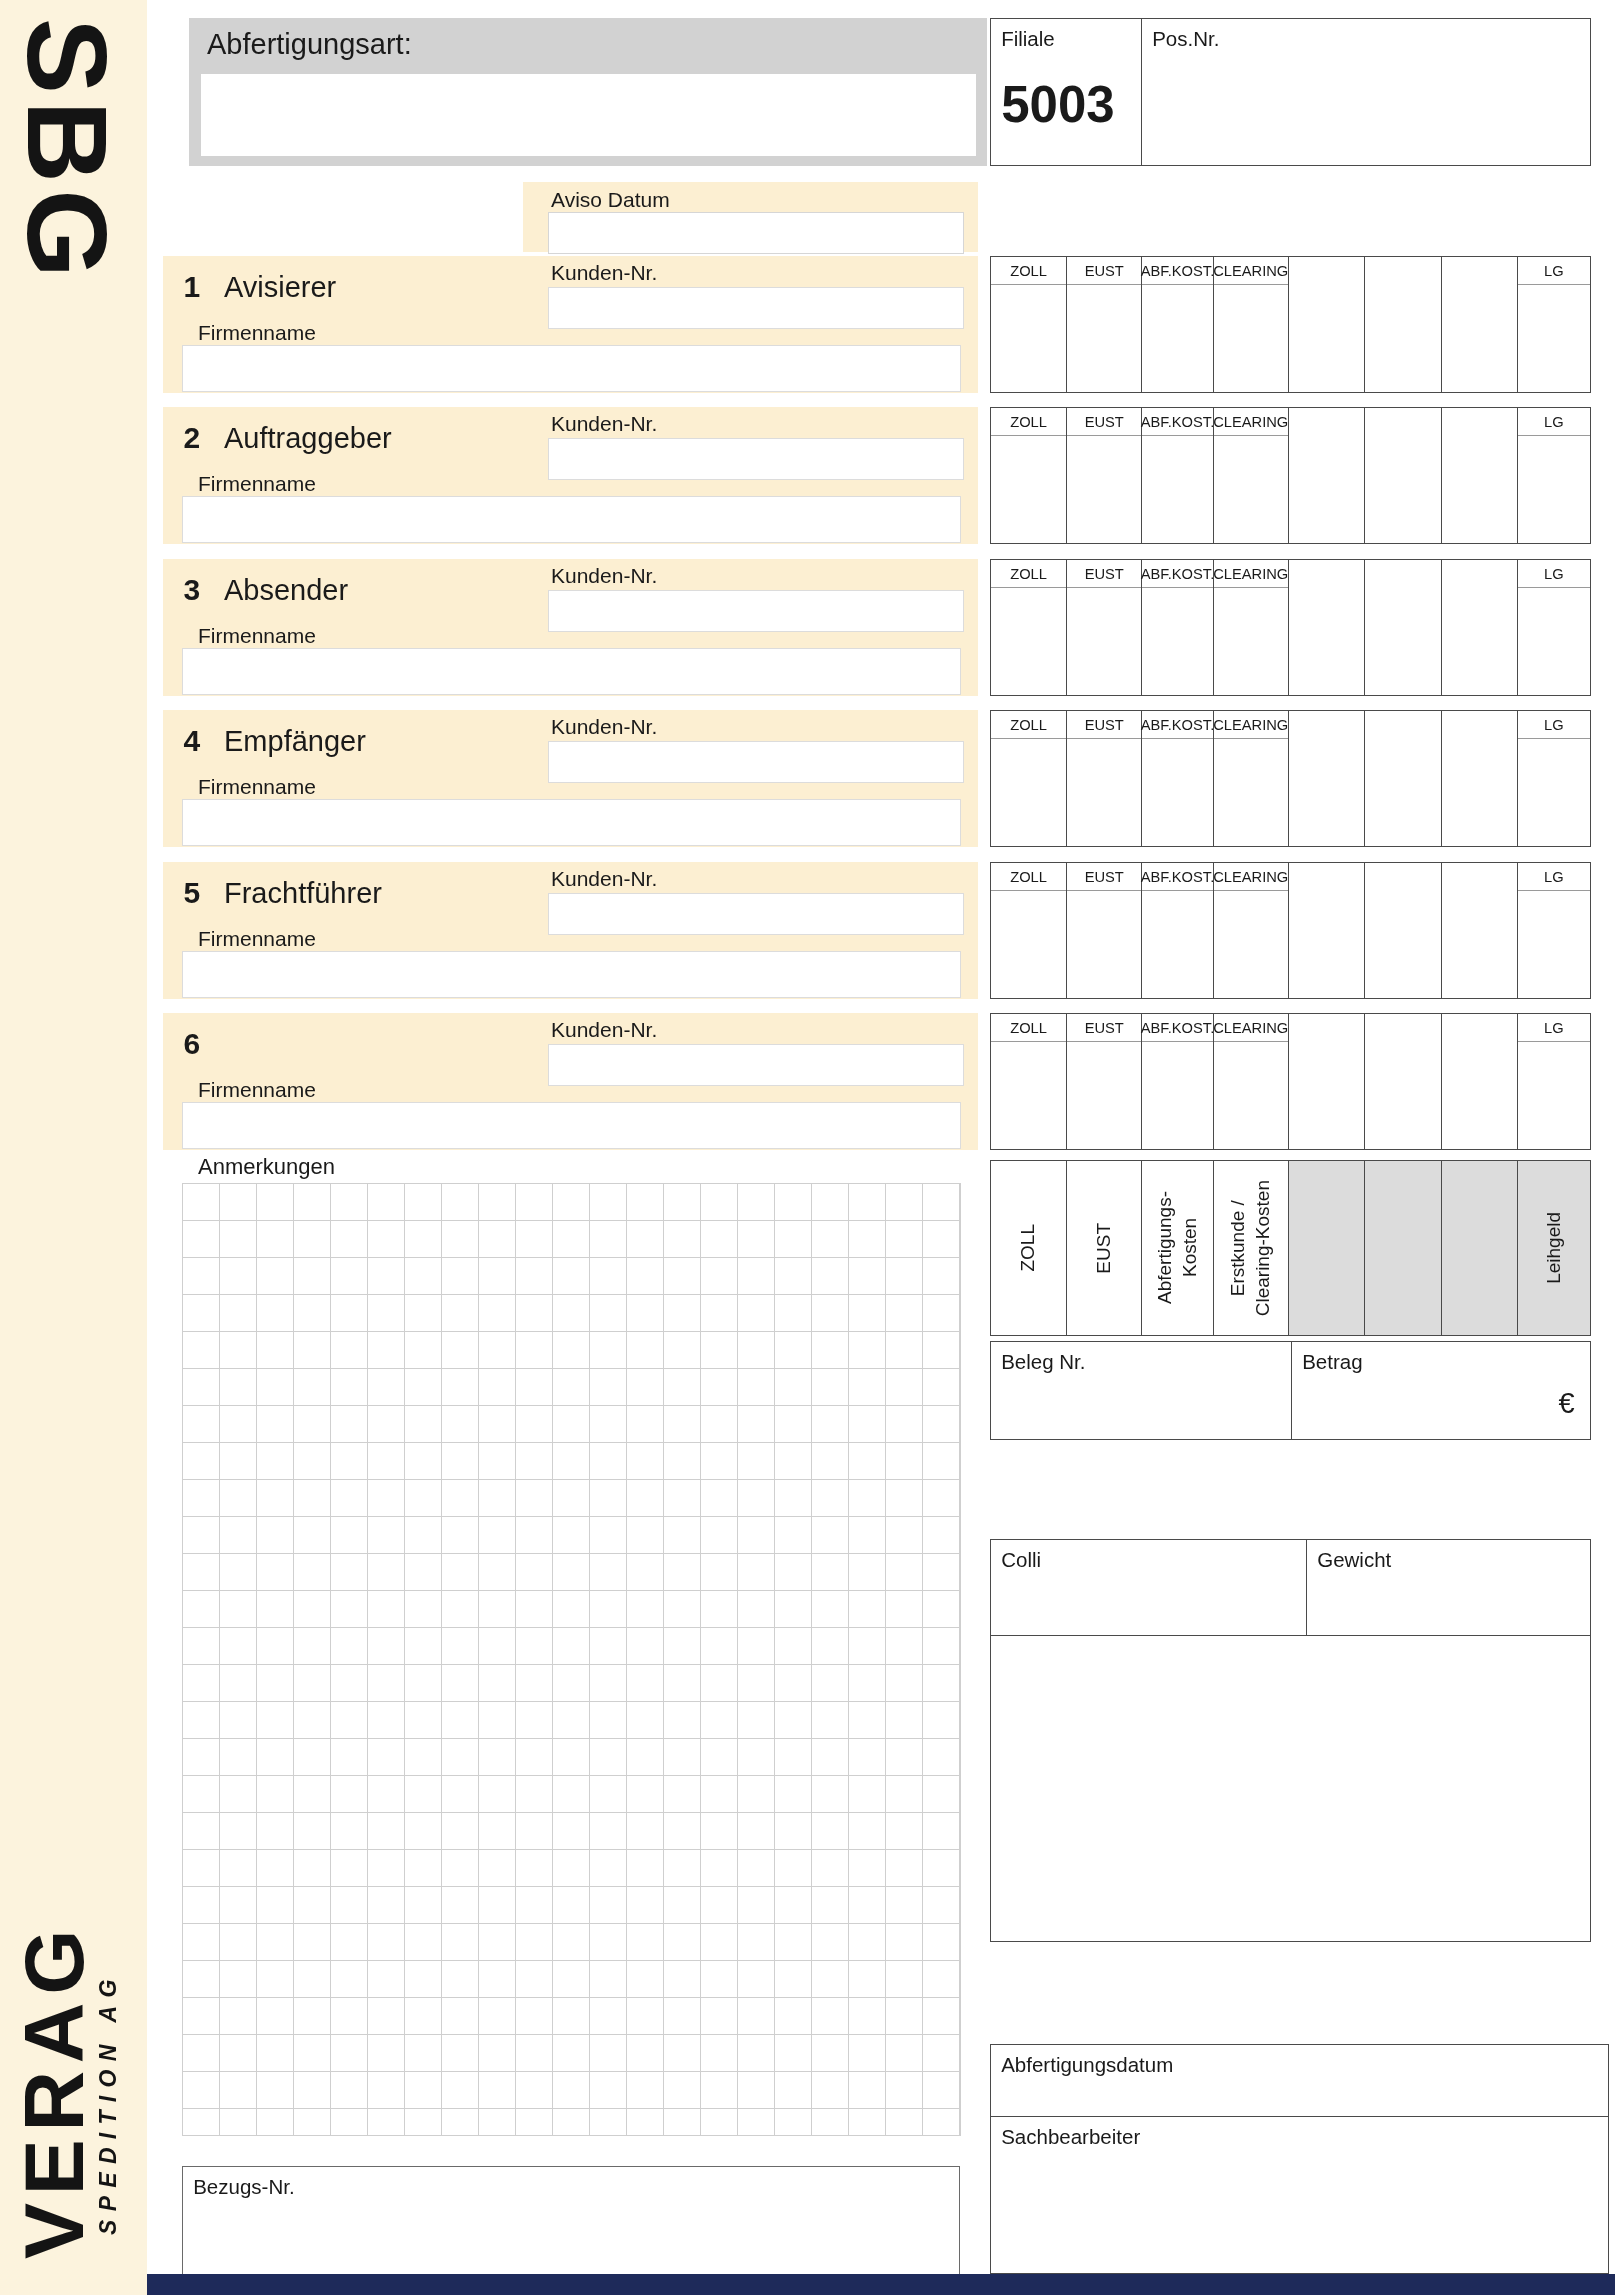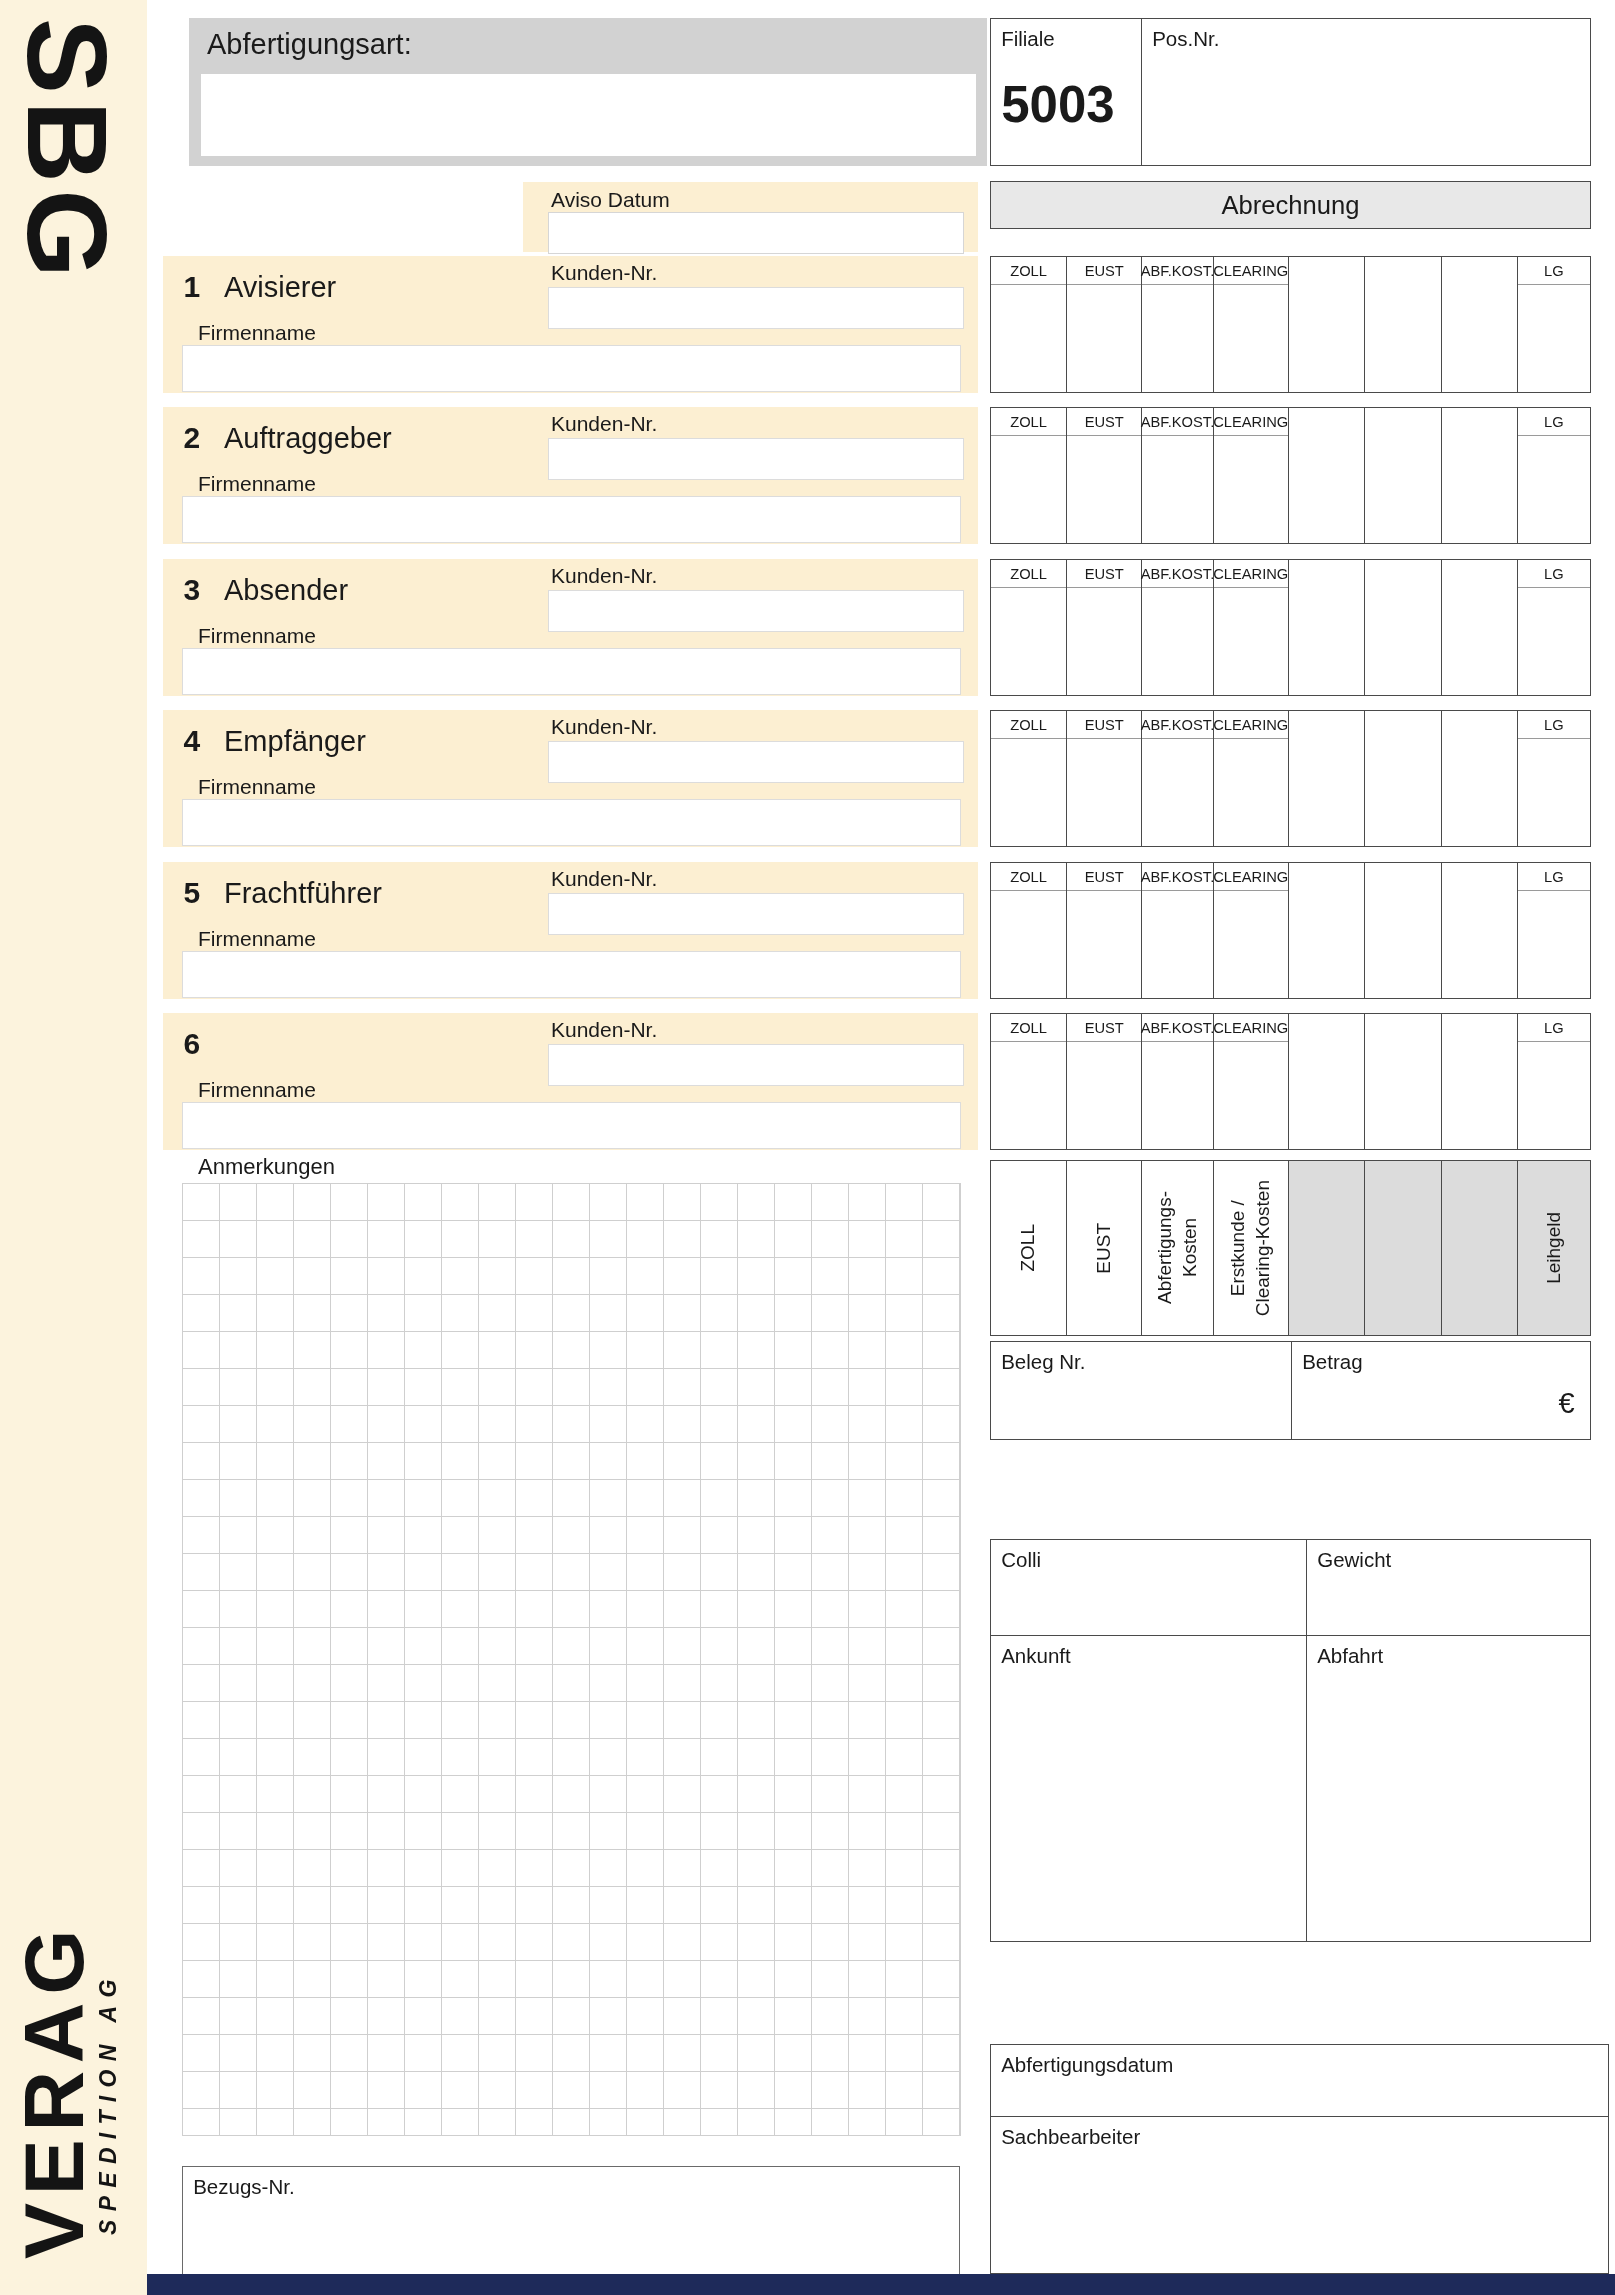--- a/index.html
+++ b/index.html
@@ -125,23 +125,20 @@
     <div class="posnr-cell">
       <div class="cell-label">Pos.Nr.</div>
     </div>
   </div>
 
   <div class="aviso-band">
     <div class="aviso-label">Aviso Datum</div>
   </div>
   <div class="aviso-input"></div>
 
-  <div class="abr-header">
-    <span>Abrechnung</span>
-  </div>
 
   <div class="section" style="top:256px">
     <span class="sec-num">1</span>
     <span class="sec-title">Avisierer</span>
     <div class="kunden-label">Kunden-Nr.</div>
     <div class="kunden-input"></div>
     <div class="firmen-label">Firmenname</div>
     <div class="firmen-input"></div>
   </div>
   <div class="section" style="top:407px">
@@ -380,28 +377,20 @@
 
   <div class="lkw-box">
     <div class="lkw-row h150 split">
       <div>
         <div class="cell-label">Colli</div>
       </div>
       <div>
         <div class="cell-label">Gewicht</div>
       </div>
     </div>
-    <div class="lkw-row last split">
-      <div>
-        <div class="cell-label">Ankunft</div>
-      </div>
-      <div>
-        <div class="cell-label">Abfahrt</div>
-      </div>
-    </div>
   </div>
 
   <div class="proc-box">
     <div class="proc-row1">
       <div class="cell-label">Abfertigungsdatum</div>
     </div>
     <div class="proc-row2">
       <div class="cell-label">Sachbearbeiter</div>
     </div>
   </div>

